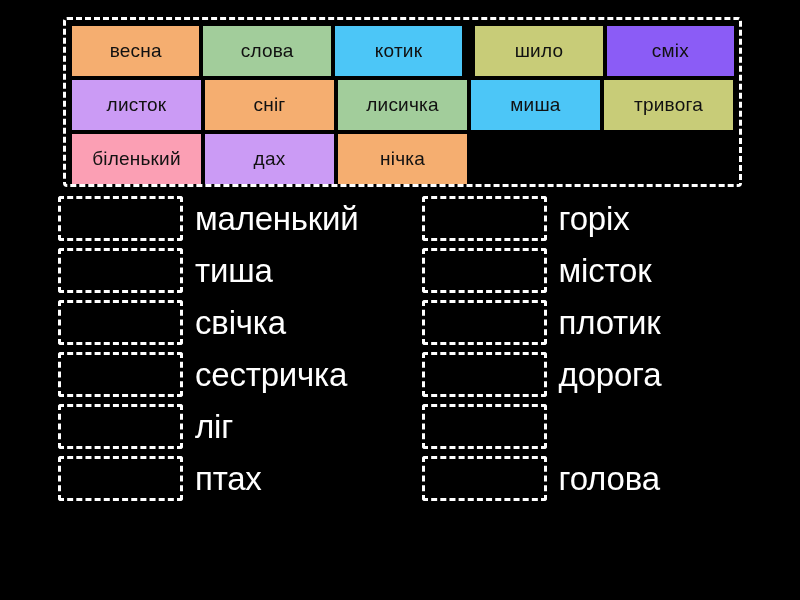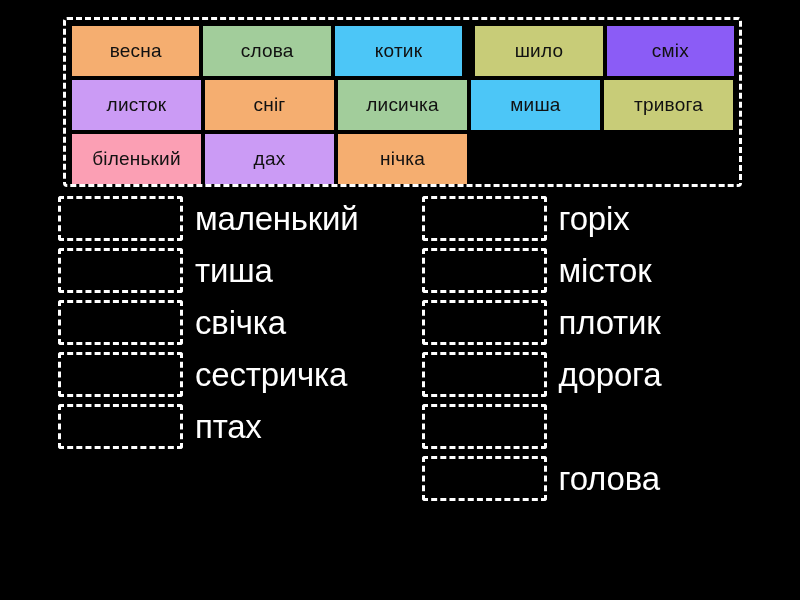--- a/index.html
+++ b/index.html
@@ -132,20 +132,24 @@
       <div class="answer-row">
         <div class="drop-zone"></div>
         <div class="answer-label">свічка</div>
       </div>
       <div class="answer-row">
         <div class="drop-zone"></div>
         <div class="answer-label">сестричка</div>
       </div>
       <div class="answer-row">
         <div class="drop-zone"></div>
+        <div class="answer-label">ліг</div>
+      </div>
+      <div class="answer-row">
+        <div class="drop-zone"></div>
         <div class="answer-label">птах</div>
       </div>
     </div>
   <div class="answer-column" id="answer-column-right">
       <div class="answer-row">
         <div class="drop-zone"></div>
         <div class="answer-label">горіх</div>
       </div>
       <div class="answer-row">
         <div class="drop-zone"></div>

